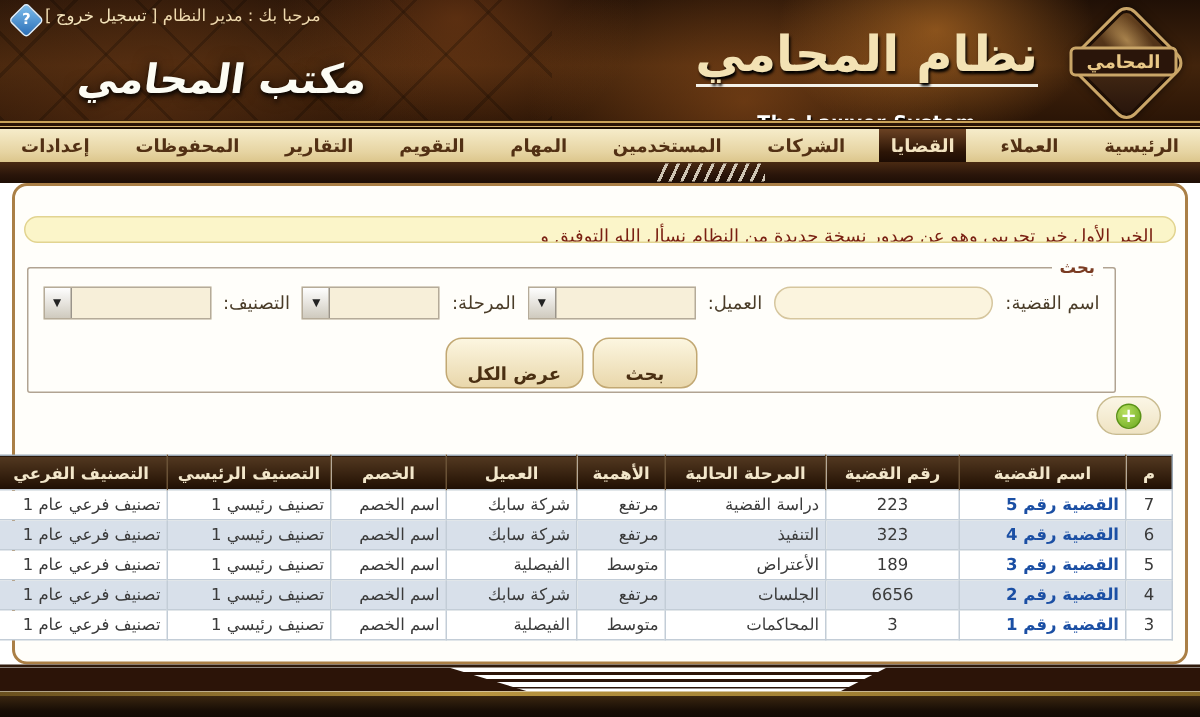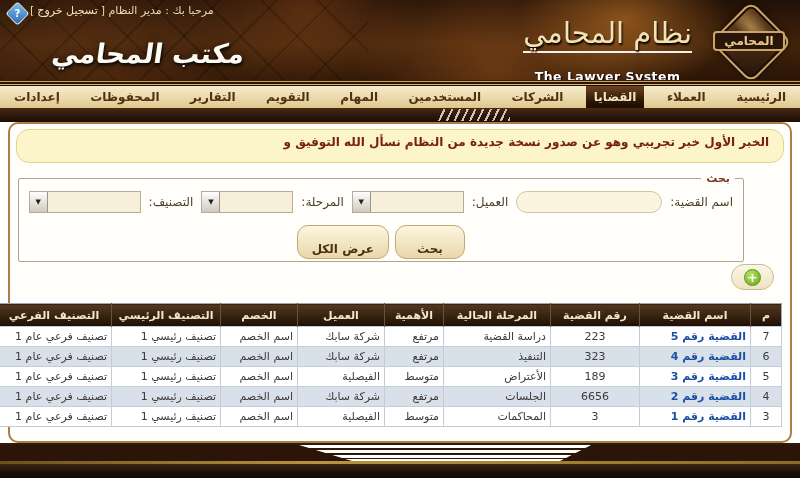--- a/index.html
+++ b/index.html
@@ -21,21 +21,21 @@
   .help{position:absolute;left:9px;top:5px;width:15px;height:15px;transform:rotate(45deg);
     background:linear-gradient(135deg,#7fc0ee,#2a6db6);border:1px solid #dff0ff;border-radius:3px;cursor:pointer;}
   .help i{position:absolute;inset:0;transform:rotate(-45deg);font-style:normal;color:#fff;font-size:10px;
     font-weight:bold;display:flex;align-items:center;justify-content:center;}
   .welcome{position:absolute;left:30px;top:4px;direction:rtl;display:flex;gap:3px;
     color:#eed9ae;font-size:11px;white-space:nowrap;}
   .welcome .logout{color:#f6e6bd;cursor:pointer;}
   .office{position:absolute;left:52px;top:38px;font-size:27px;font-weight:bold;color:#fcfcf4;
     transform:skewX(-8deg);text-shadow:1px 2px 3px rgba(0,0,0,.85),0 0 10px rgba(0,0,0,.5);}
   .logo{position:absolute;right:108px;top:16px;text-align:center;direction:rtl;}
-  .logo-ar{font-size:29px;font-weight:normal;color:#f3e2b4;text-shadow:1px 2px 2px #000;}
+  .logo-ar{font-size:33px;font-weight:bold;color:#f3e2b4;text-shadow:1px 2px 2px #000;}
   .logo-en{margin-top:1px;padding-top:16px;border-top:2px solid #f4f2ea;color:#fff;font-weight:bold;
     font-size:12.5px;letter-spacing:.5px;direction:ltr;text-shadow:1px 1px 1px #000;}
   .badge{position:absolute;right:10px;top:3px;width:82px;height:76px;}
   .badge-diamond{position:absolute;left:14px;top:10px;width:54px;height:54px;transform:rotate(45deg);
     background:
       radial-gradient(ellipse 40px 18px at 30% 30%, rgba(222,180,110,.6), transparent 70%),
       linear-gradient(135deg,#6a4520,#24120a);
     border:2px solid #caa668;border-radius:9px;box-shadow:inset 0 0 0 2px #1d0e05,0 0 6px rgba(0,0,0,.6);}
   .badge-label{position:absolute;left:5px;top:28px;width:72px;height:20px;box-sizing:border-box;
     background:#2a150a;border:2px solid #caa668;border-radius:4px;color:#e9c887;font-weight:bold;
@@ -51,22 +51,22 @@
     color:#523014;white-space:nowrap;cursor:pointer;}
   .nav .tab.active{background:linear-gradient(180deg,#6b4223,#2c1506 70%,#1d0c03);color:#f3e3c0;}
   .nav-under{position:absolute;top:108px;left:0;width:800px;height:14px;
     background:linear-gradient(180deg,#4a2a12,#2a150a 60%,#1e0e05);}
   .nav-under .diag{position:absolute;left:438px;top:1px;width:72px;height:12px;opacity:.85;
     background:repeating-linear-gradient(115deg, transparent 0 5px, #ece4d2 5px 7px);}
 
   
   .panel{position:absolute;top:122px;left:8px;width:784px;height:321px;box-sizing:border-box;
     background:#fffefa;border:2px solid #aa7f46;border-radius:10px;}
-  .ticker{position:absolute;top:5px;left:6px;right:6px;height:34px;line-height:25px;border-radius:13px;
-    background:#fbf5c9;border:1px solid #e2d491;color:#7a2012;font-size:12px;font-weight:bold;
+  .ticker{position:absolute;top:20px;left:6px;right:6px;height:18px;line-height:25px;border-radius:13px;
+    background:#fbf5c9;border:1px solid #e2d491;color:#7a2012;font-size:12px;font-weight:normal;
     padding:0 14px;white-space:nowrap;overflow:hidden;box-sizing:border-box;}
 
   .search{position:absolute;top:48px;right:46px;left:46px;height:88px;margin:0;
     border:1px solid #b1a392;border-radius:2px;background:transparent;padding:0;}
   .search legend{margin-right:8px;padding:0 5px;font-size:11px;font-weight:bold;color:#7a3b22;}
   .frow{display:flex;direction:rtl;align-items:center;gap:8px;padding:6px 10px 0 10px;}
   .frow label{font-size:12px;color:#4a3c28;white-space:nowrap;}
   .case-input{width:146px;height:22px;border-radius:11px;border:1px solid #d6c69e;background:#fbf4de;
     padding:0 8px;box-sizing:border-box;font-family:inherit;font-size:12px;color:#333;outline:none;}
   .sel{height:22px;box-sizing:border-box;border:1px solid #b5ab99;background:#f7efd9;display:flex;

